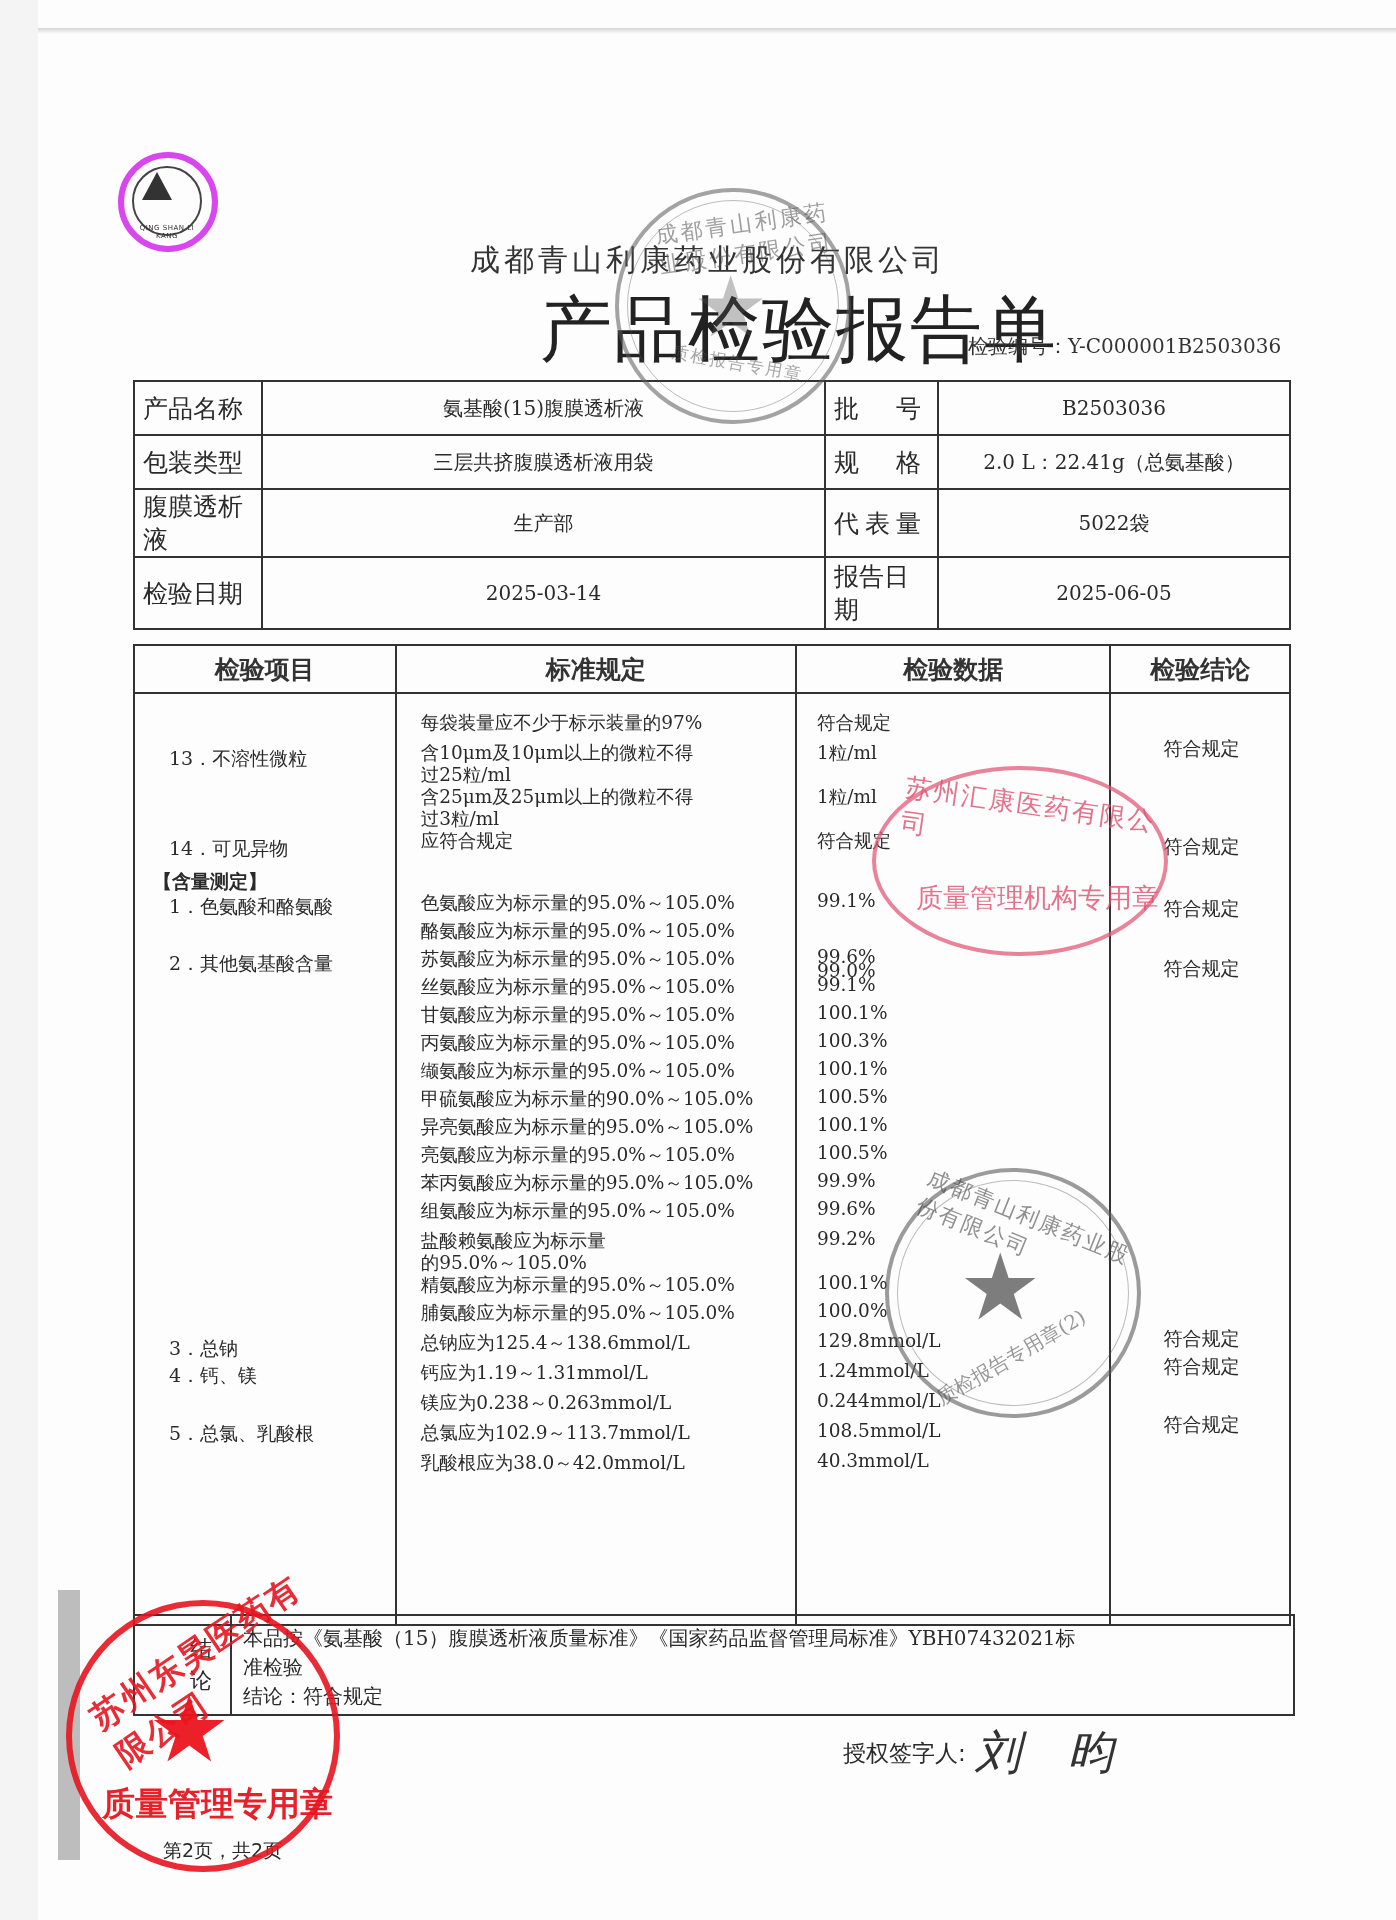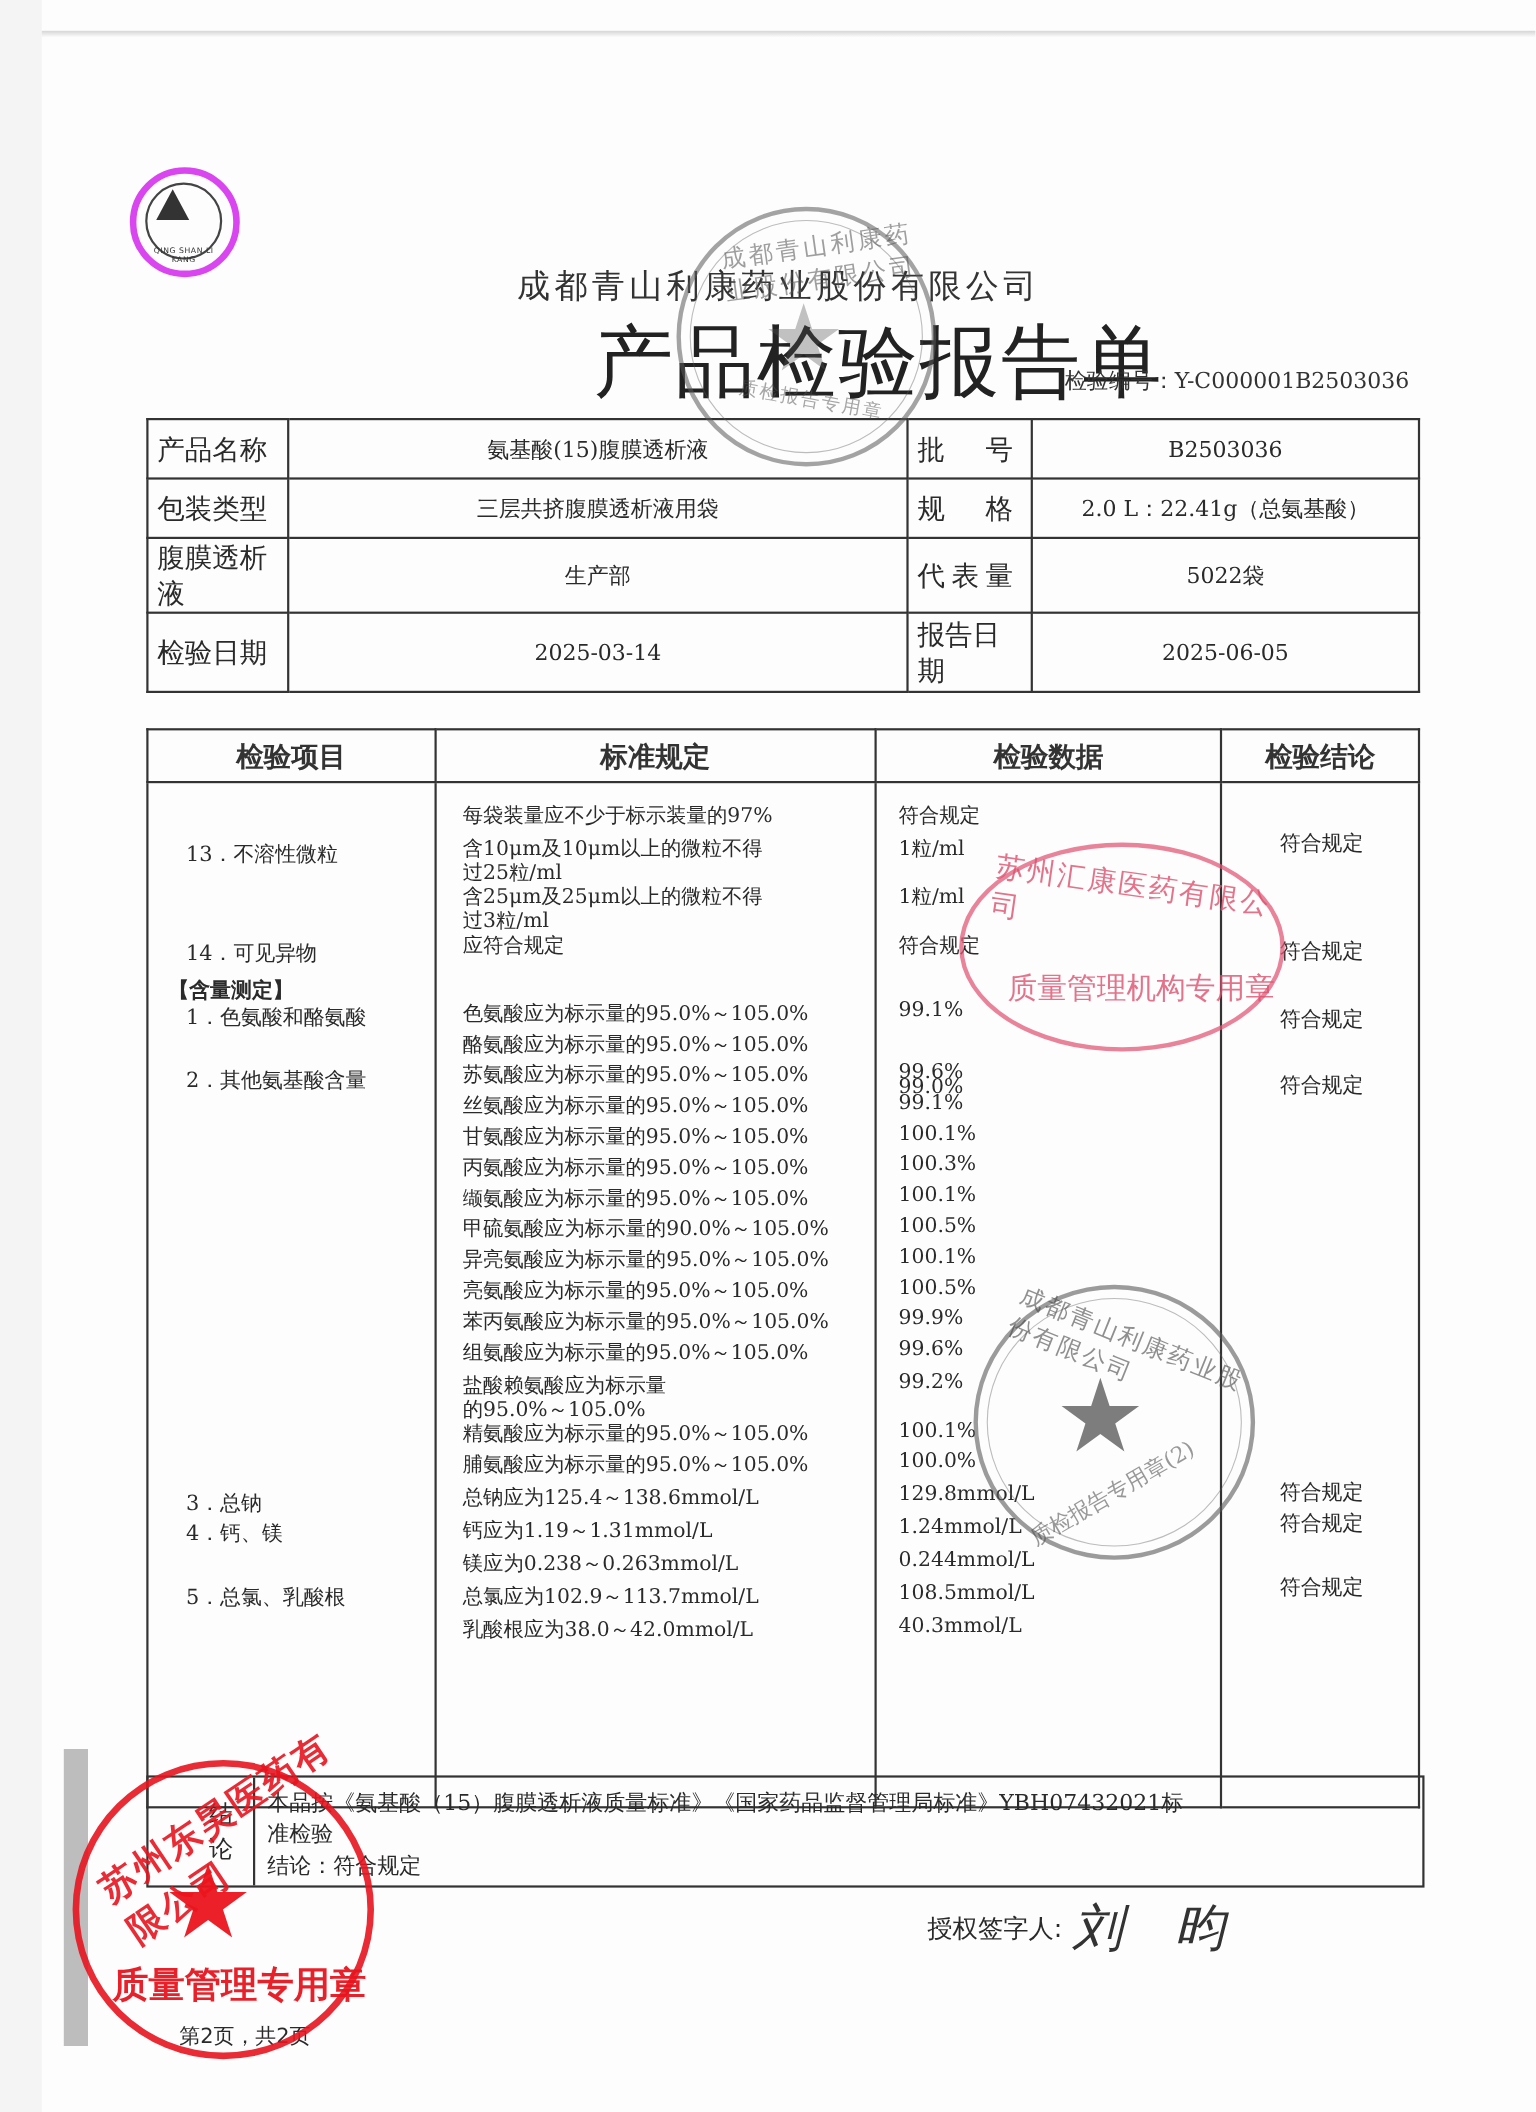--- a/index.html
+++ b/index.html
@@ -22,21 +22,21 @@
 
   table { border-collapse:collapse; position:absolute; }
   .hdr { left:133px; top:380px; width:1158px; }
   .hdr td { border:2px solid #333; font-size:23px; height:52px; padding:0 8px; }
   .hdr td.lbl { width:110px; font-family:"DejaVu Sans", sans-serif; font-size:25px; }
   .hdr td.lbl2 { width:95px; font-family:"DejaVu Sans", sans-serif; font-size:25px; letter-spacing:6px; }
   .hdr td.val { text-align:center; font-size:20px; }
   .hdr tr.tall td { height:70px; }
   .hdr tr.basis td { height:78px; }
 
-  .items { left:133px; top:662px; width:1158px; }
+  .items { left:133px; top:644px; width:1158px; }
   .items th { border:2px solid #333; font-size:25px; font-family:"DejaVu Sans", sans-serif; height:44px; font-weight:bold; color:#333; }
   .items td { border-left:2px solid #333; border-right:2px solid #333; vertical-align:top; padding:12px; }
   .items tr.body td { border-bottom:2px solid #333; }
   .col1 { width:258px; } .col2 { width:410px; } .col3 { width:316px; } .col4 { width:168px; }
 
   .cellbox { position:relative; height:920px; }
   .line { position:absolute; font-size:18.5px; white-space:nowrap; }
   .c1 .line { left:22px; font-size:19px; }
   .c2 .line { left:12px; }
   .c3 .line { left:8px; }

